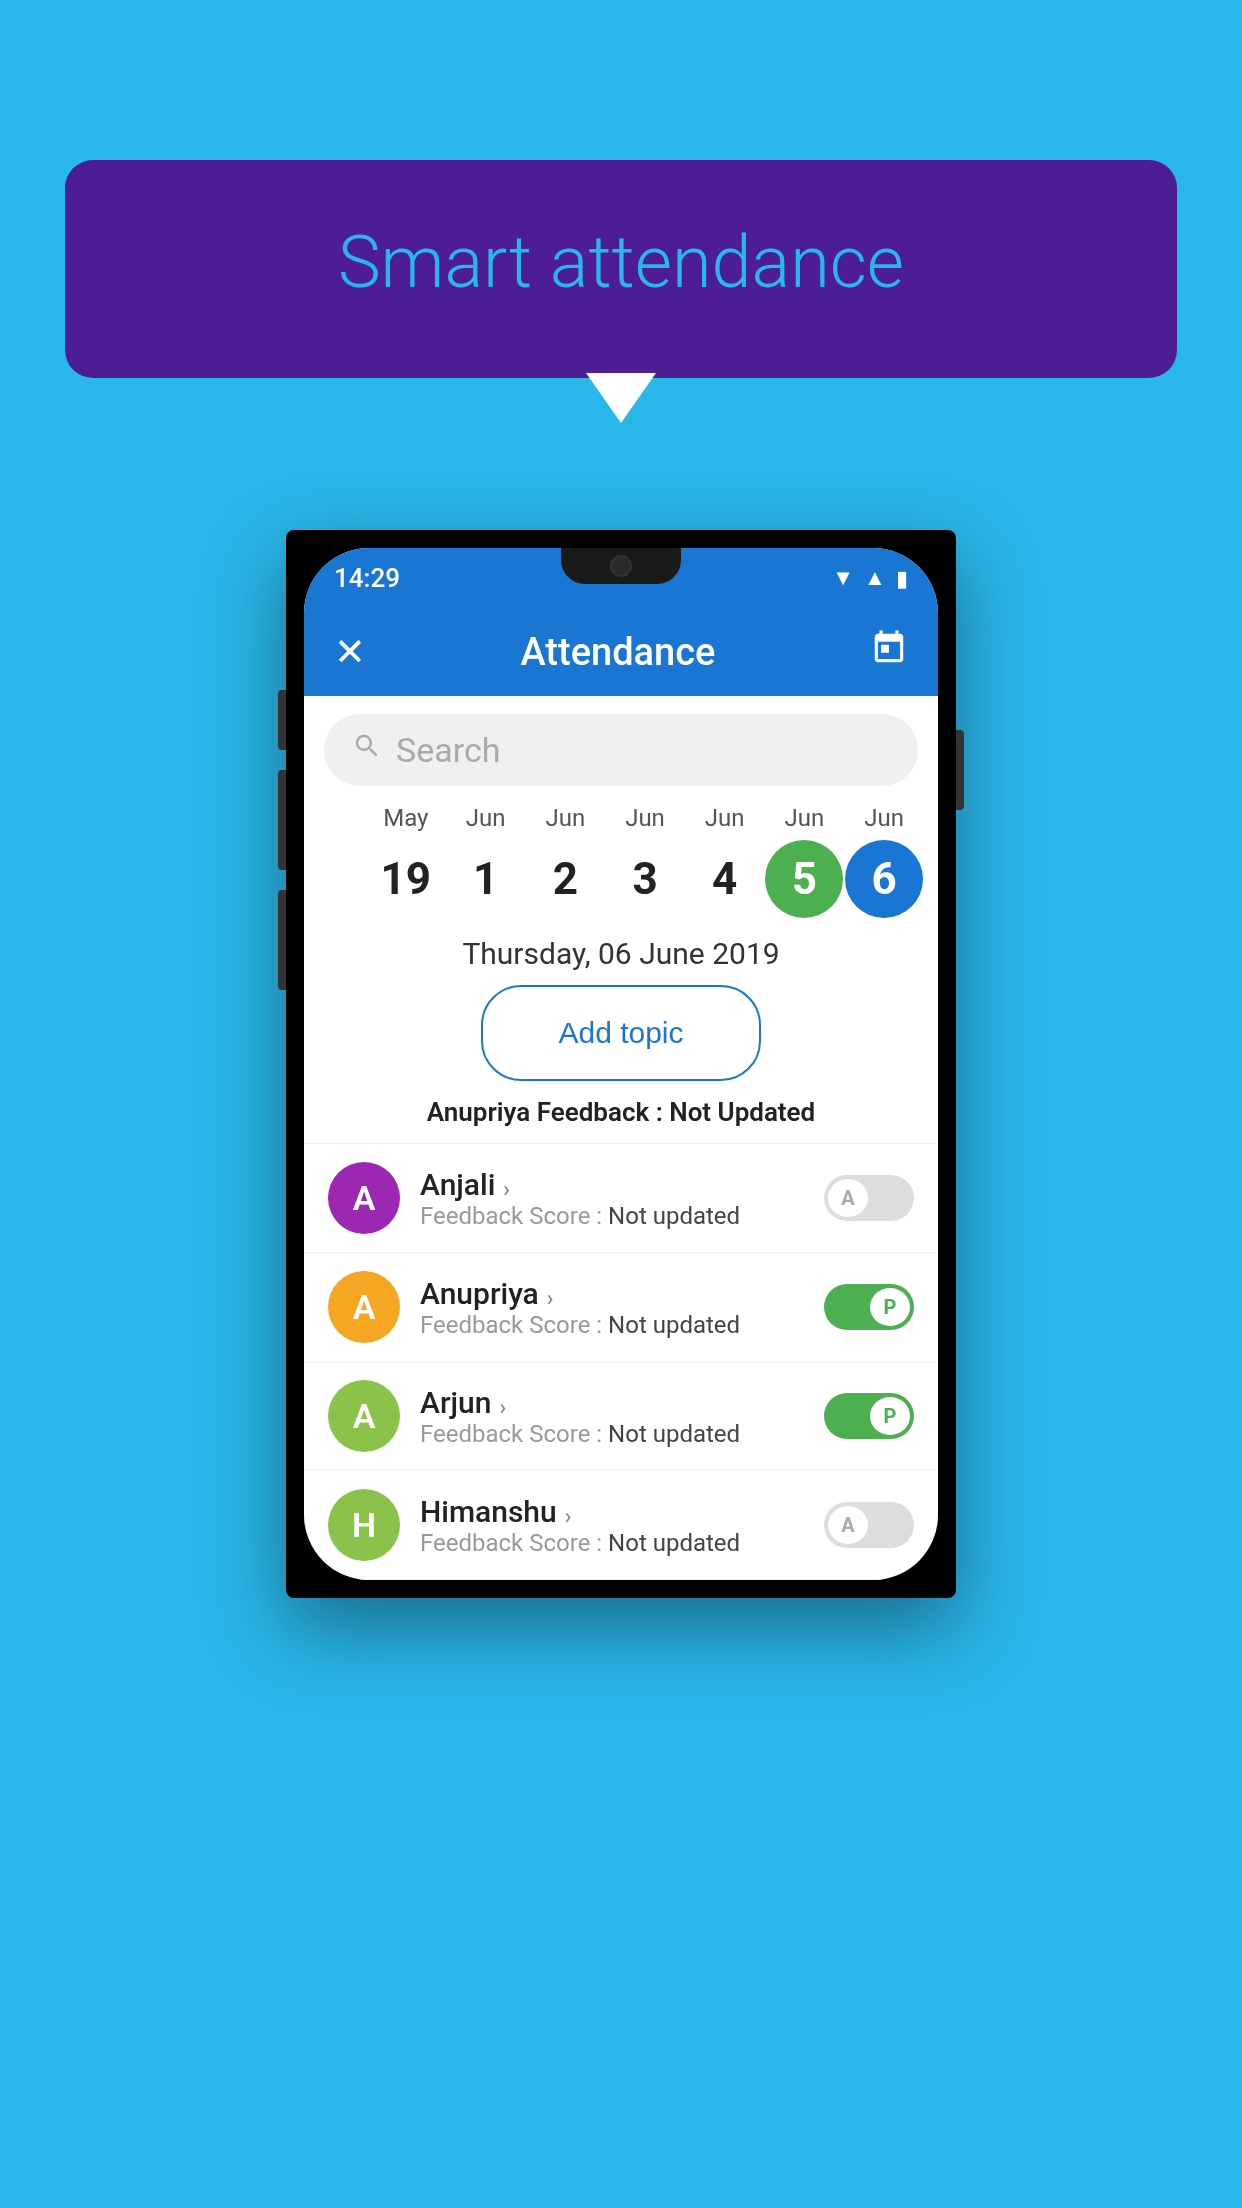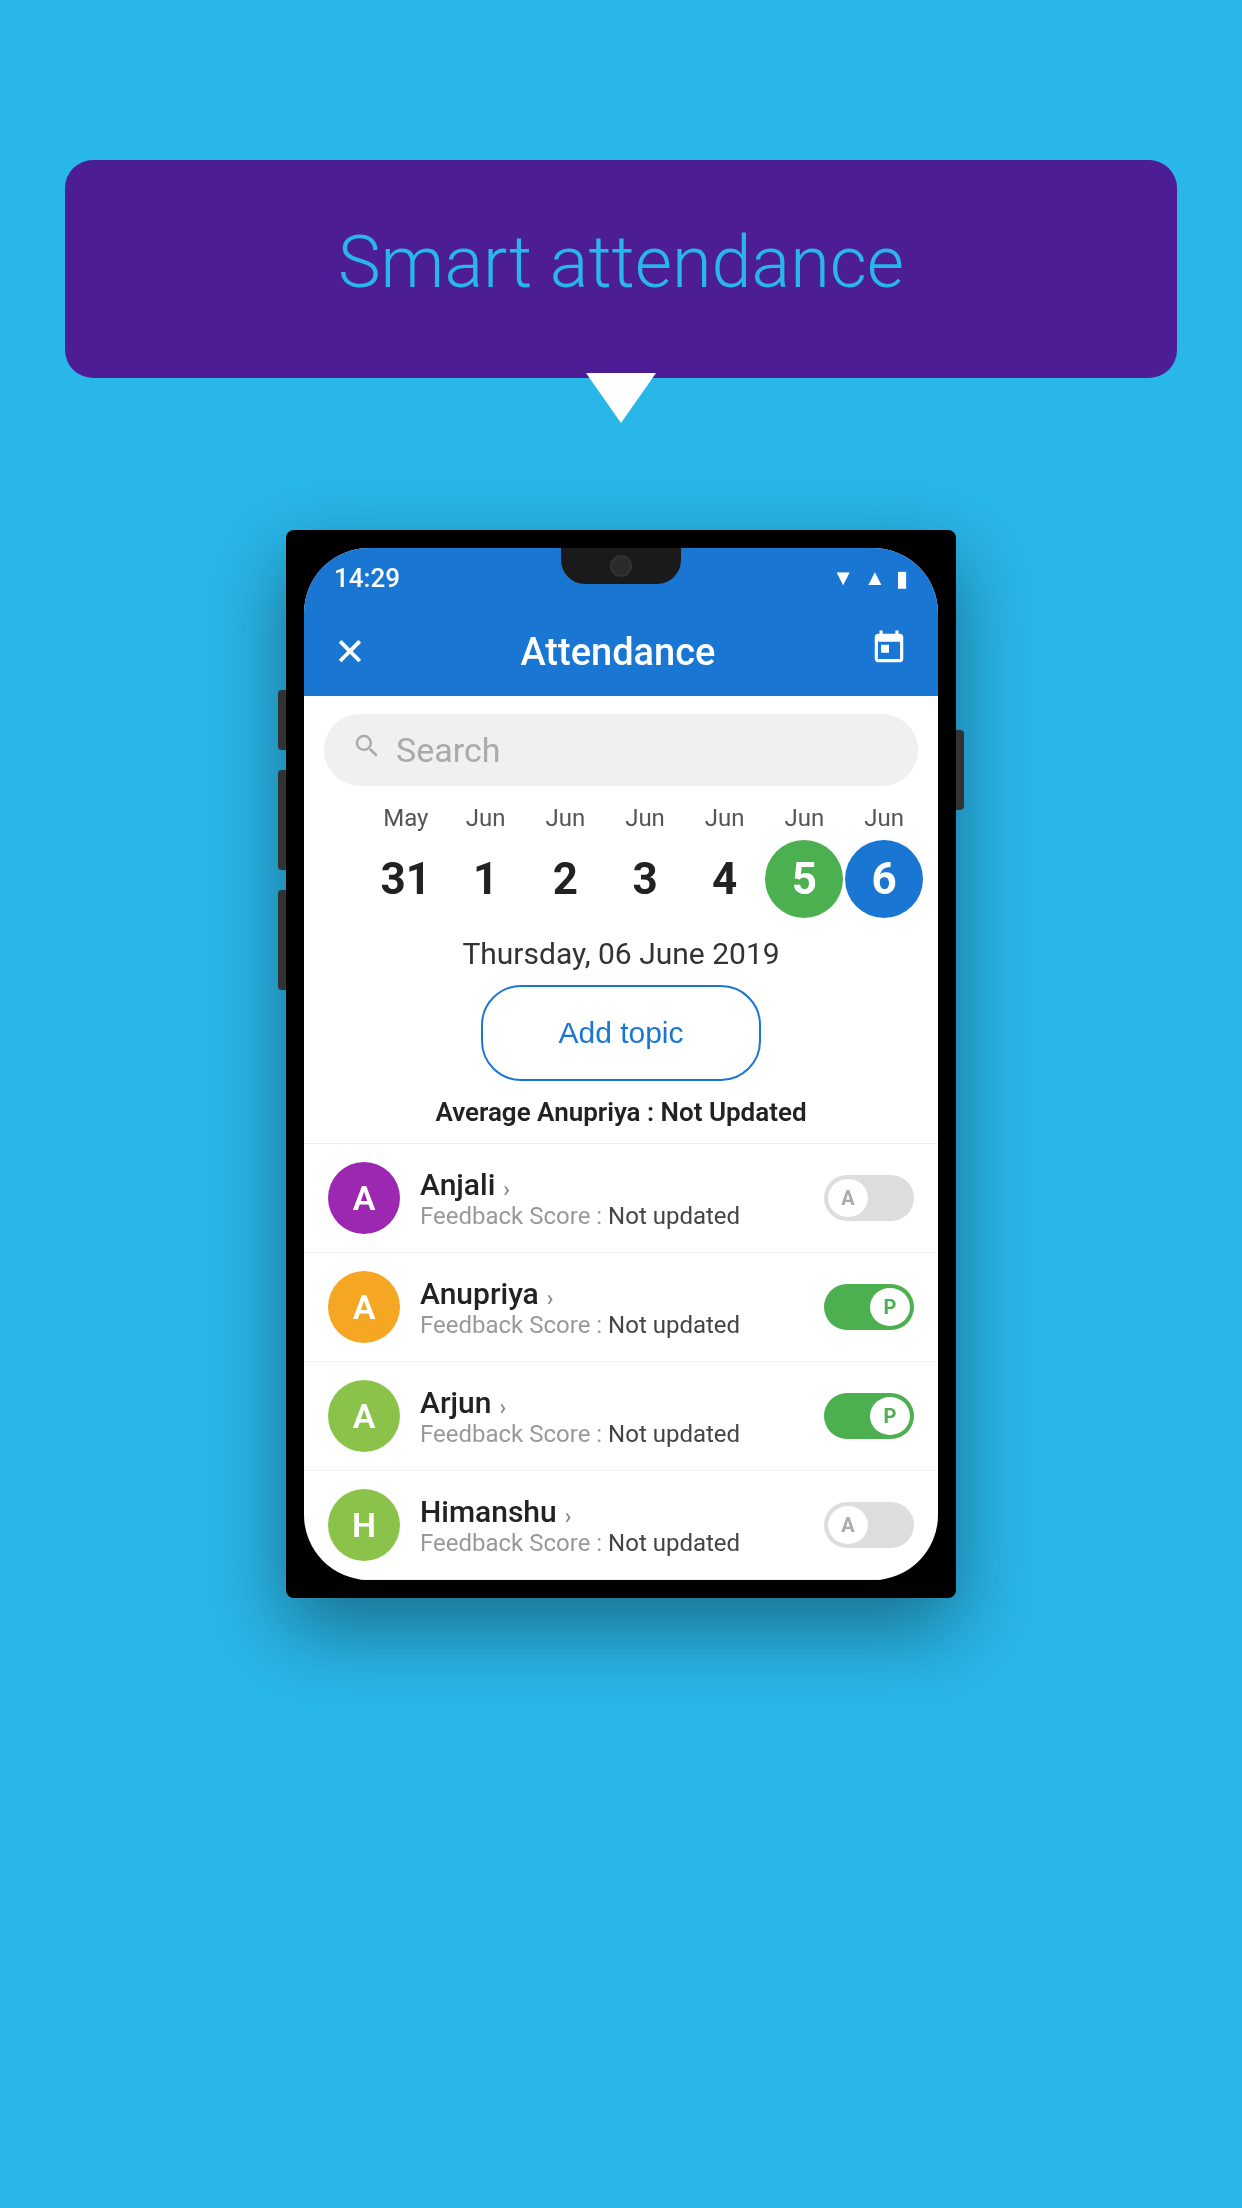--- a/index.html
+++ b/index.html
@@ -408,21 +408,21 @@
         <span class="search-text">Search</span>
       </div>
 
       <div class="calendar-row" style="margin-top:10px;">
         
       </div>
 
       <div class="calendar-row" id="calendar-dates" style="margin-bottom:10px;">
       <div class="date-col">
             <div class="date-month">May</div>
-            <div class="date-num ">31</div>
+            <div class="date-num ">19</div>
           </div>
           <div class="date-col">
             <div class="date-month">Jun</div>
             <div class="date-num ">1</div>
           </div>
           <div class="date-col">
             <div class="date-month">Jun</div>
             <div class="date-num ">2</div>
           </div>
           <div class="date-col">
@@ -441,21 +441,21 @@
             <div class="date-month">Jun</div>
             <div class="date-num blue">6</div>
           </div>
         </div>
 
       <div class="date-label">Thursday, 06 June 2019</div>
 
       <button class="add-topic-btn">Add topic</button>
 
       <div class="avg-feedback">
-        <span>Average Anupriya :</span>
+        <span>Anupriya Feedback :</span>
         <span>Not Updated</span>
       </div>
 
       <div class="student-list" id="student-list">
       <div class="student-row">
             <div class="avatar" style="background: rgb(156, 39, 176);">A</div>
             <div class="student-info">
               <div class="student-name">Anjali <span class="chevron">›</span></div>
               <div class="student-feedback">Feedback Score : <span>Not updated</span></div>
             </div>

